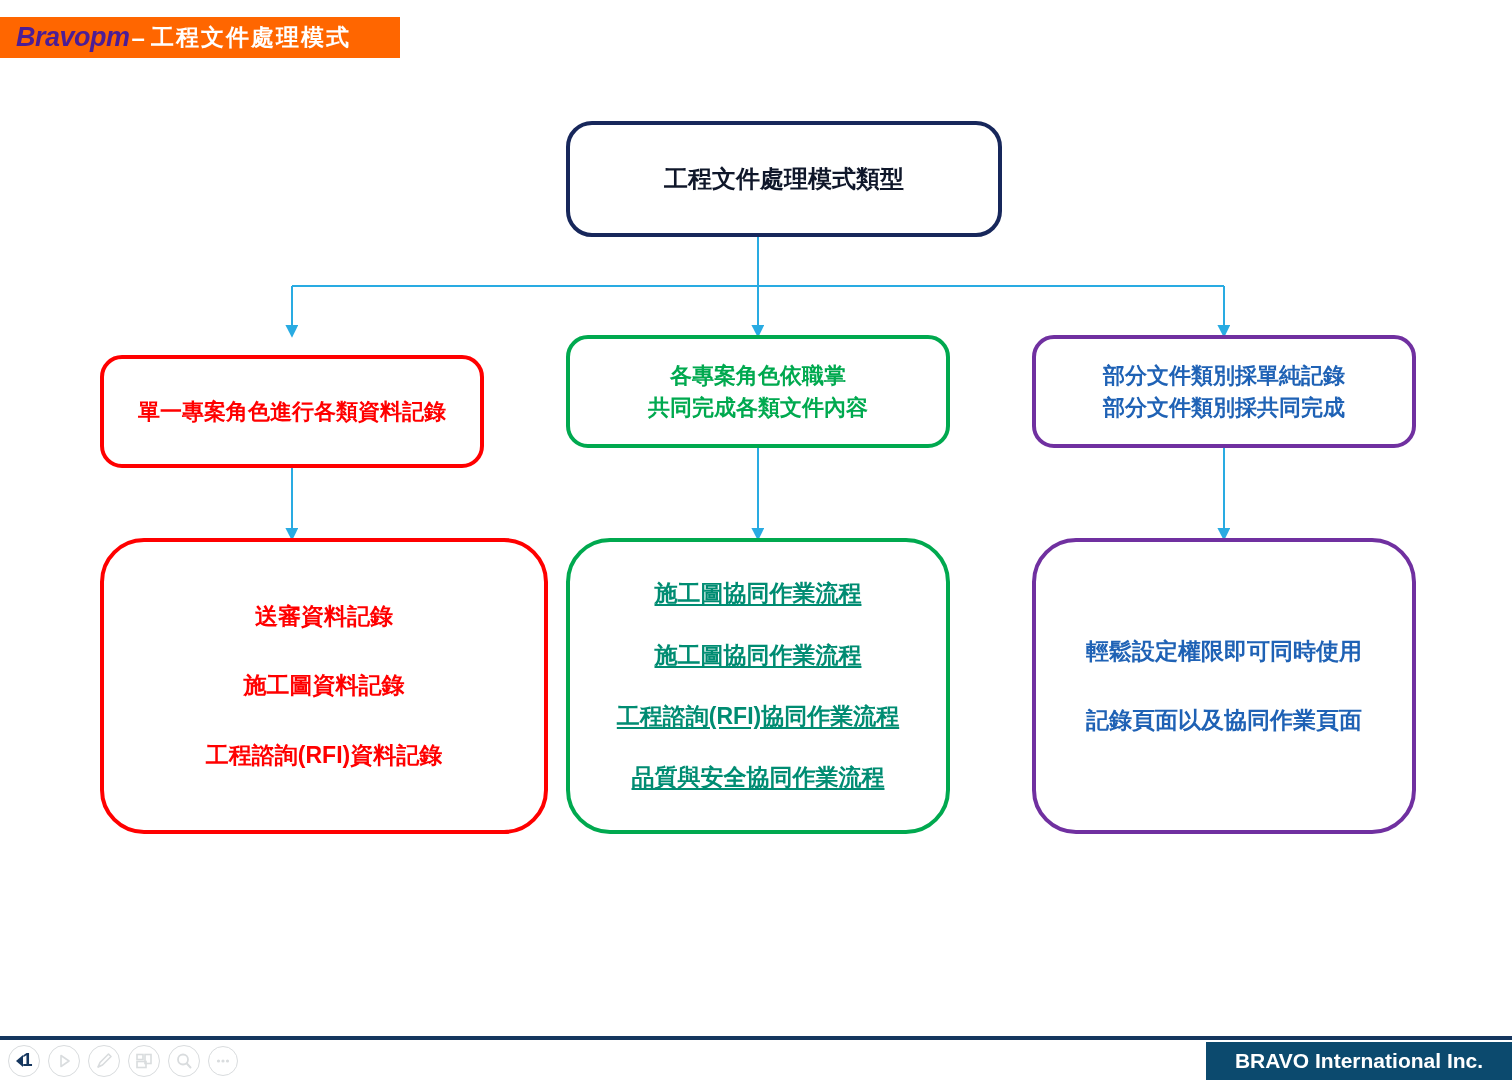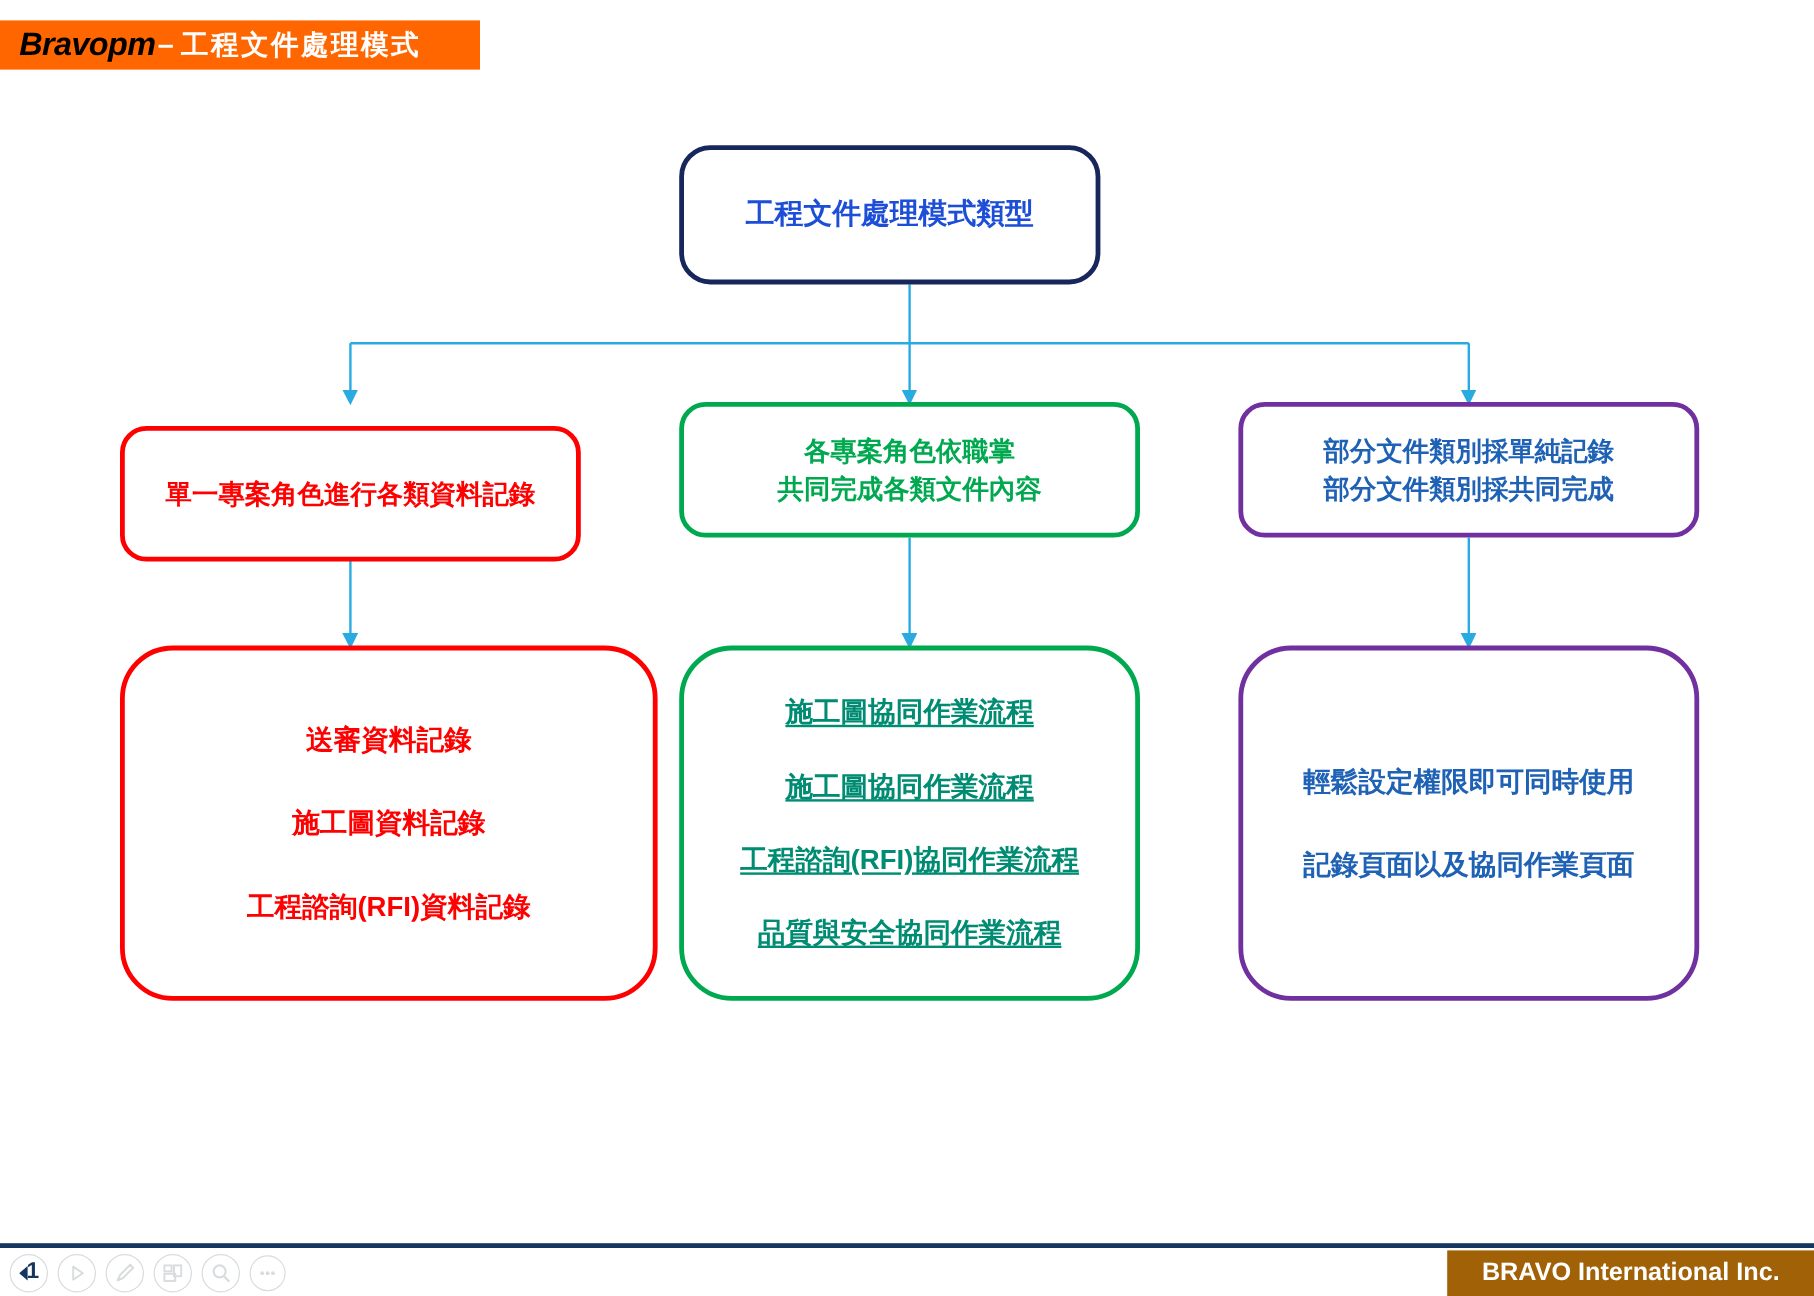--- a/index.html
+++ b/index.html
@@ -21,21 +21,21 @@
     position: absolute;
     left: 0; top: 17px;
     width: 400px; height: 41px;
     background: #FF6600;
     display: flex;
     align-items: center;
     padding-left: 16px;
     white-space: nowrap;
   }
   .brand-word {
-    color: #000000;
+    color: #4c1d95;
     font-style: italic;
     font-weight: bold;
     font-size: 27px;
     letter-spacing: -0.5px;
   }
   .brand-dash {
     color: #ffffff;
     font-weight: bold;
     font-size: 24px;
     padding: 0 6px 0 2px;
@@ -63,24 +63,24 @@
     background: #ffffff;
     display: flex;
     align-items: center;
     justify-content: center;
     text-align: center;
     line-height: 1.45;
   }
 
   .node-root {
     left: 566px; top: 121px;
-    width: 351px; height: 116px;
+    width: 436px; height: 116px;
     border: 4px solid #17275B;
     border-radius: 26px;
-    color: #1d4ed8;
+    color: #0f172a;
     font-size: 24px;
     font-weight: bold;
   }
 
   .node-mid {
     height: 113px;
     border-width: 4px;
     border-style: solid;
     border-radius: 22px;
     font-size: 22px;
@@ -117,21 +117,21 @@
   .footer-rule {
     position: absolute;
     left: 0; top: 1036px;
     width: 1512px; height: 4px;
     background: #15365E;
   }
   .footer-brand {
     position: absolute;
     right: 0; top: 1042px;
     width: 306px; height: 38px;
-    background: #a16207;
+    background: #0c4a6e;
     display: flex;
     align-items: center;
     justify-content: center;
   }
   .footer-brand-text {
     color: #ffffff;
     font-size: 21px;
     font-weight: bold;
   }
 

